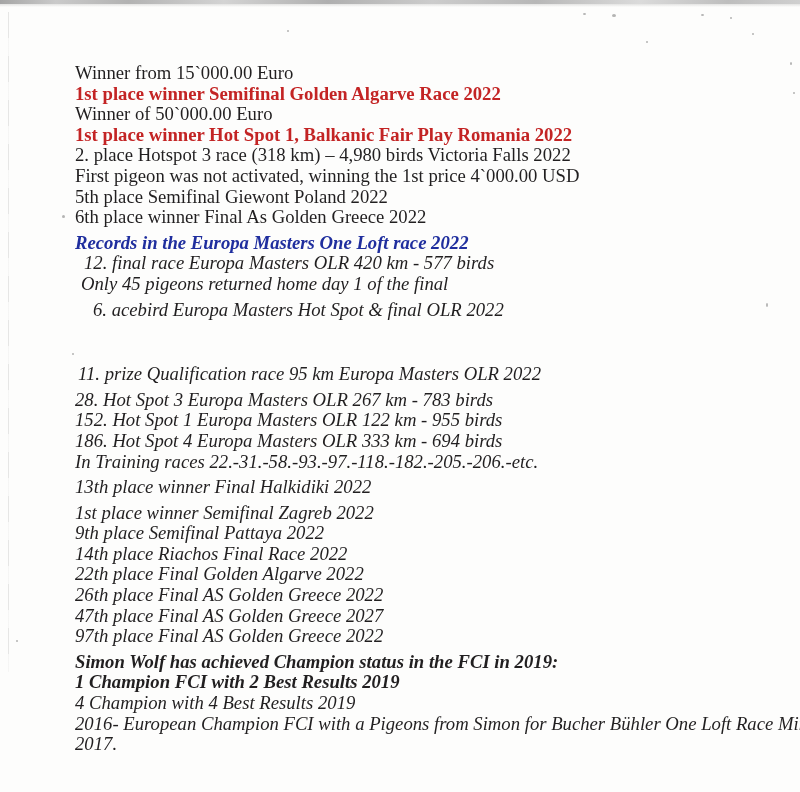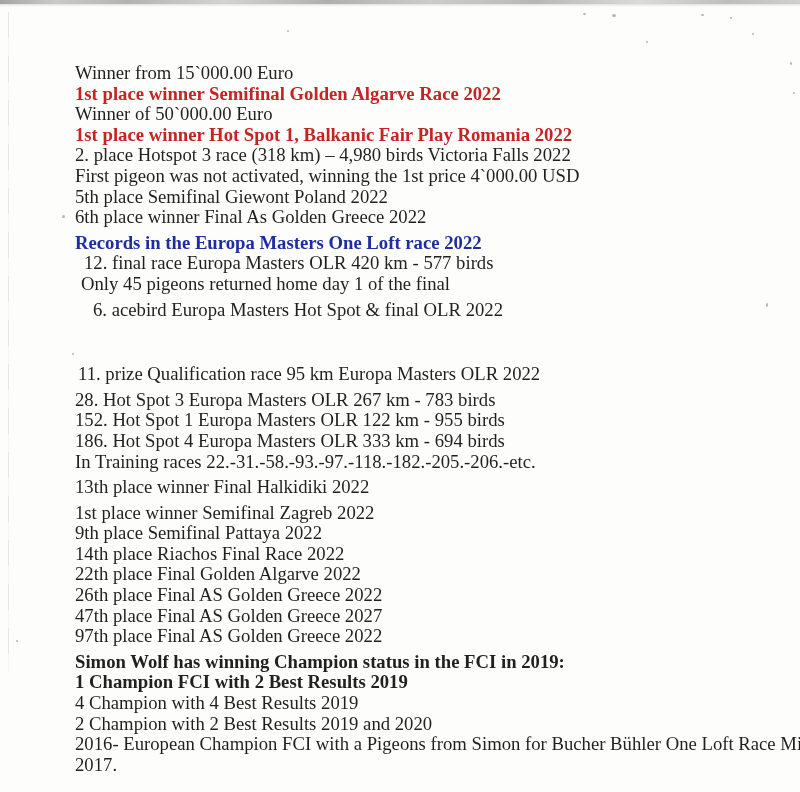--- a/index.html
+++ b/index.html
@@ -37,21 +37,21 @@
     position:absolute;border-radius:50%;
     background:rgba(90,90,90,.45);
   }
   .content{
     position:absolute;
     left:75px;top:63px;right:0;
     color:var(--ink,#211f20);
     font-size:18.7px;
     line-height:20.6px;
   }
-  .section + .section{ margin-top:5px; }
+  .section + .section{ margin-top:5px;font-style:italic; }
   .line{
     white-space:nowrap;
     height:20.6px;
   }
   .line.bold{ font-weight:bold; }
   .line.red{ color:var(--red,#c32424); }
   .line.blue{ color:var(--blue,#1f2e9e); }
 </style>
 </head>
 <body style="background: rgb(253, 253, 252);">
@@ -108,21 +108,20 @@
       <div class="section">
         <div class="line">1st place winner Semifinal Zagreb 2022</div>
         <div class="line">9th place Semifinal Pattaya 2022</div>
         <div class="line">14th place Riachos Final Race 2022</div>
         <div class="line">22th place Final Golden Algarve 2022</div>
         <div class="line">26th place Final AS Golden Greece 2022</div>
         <div class="line">47th place Final AS Golden Greece 2027</div>
         <div class="line">97th place Final AS Golden Greece 2022</div>
       </div>
       <div class="section">
-        <div class="line bold">Simon Wolf has winning Champion status in the FCI in 2019:</div>
+        <div class="line bold">Simon Wolf has achieved Champion status in the FCI in 2019:</div>
         <div class="line bold">1 Champion FCI with 2 Best Results 2019</div>
         <div class="line">4 Champion with 4 Best Results 2019</div>
-        <div class="line">2 Champion with 2 Best Results 2019 and 2020</div>
         <div class="line">2016- European Champion FCI with a Pigeons from Simon for Bucher Bühler One Loft Race Mira</div>
         <div class="line">2017.</div>
       </div>
     </div>
 </div>
 
 </body></html>

